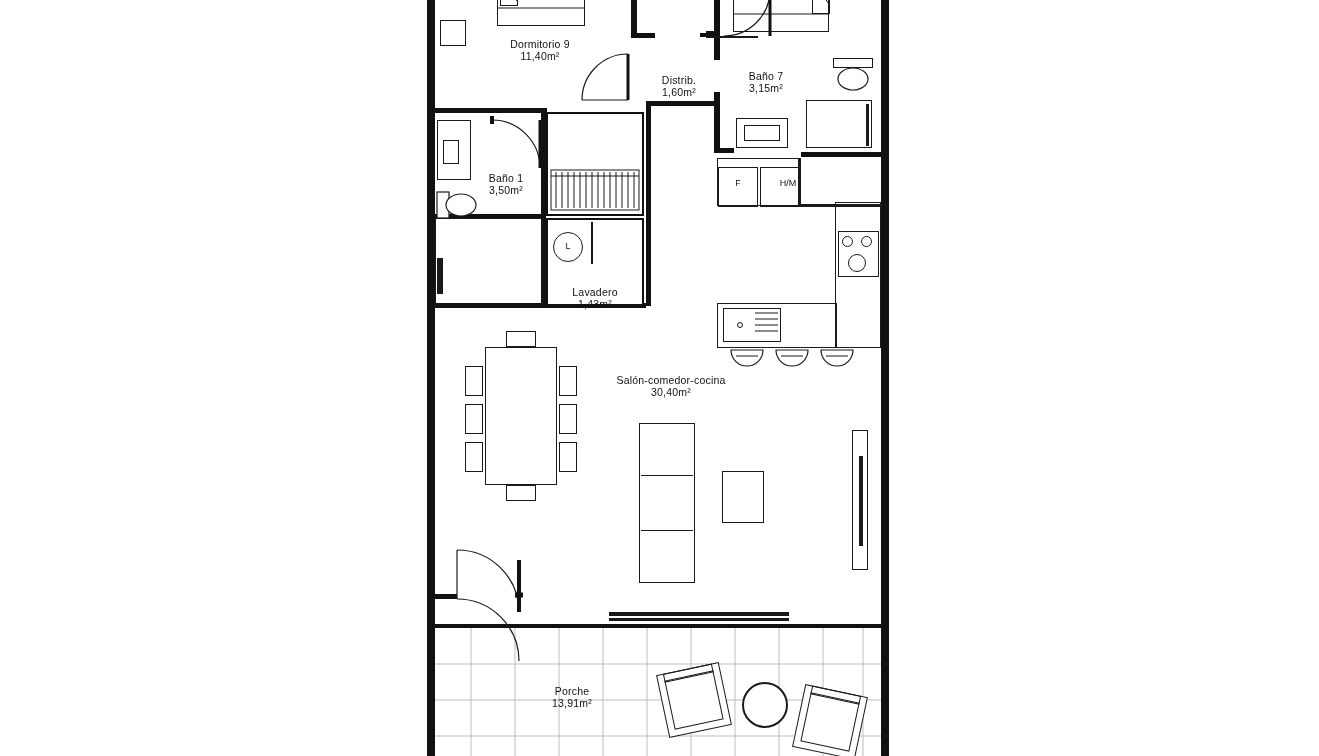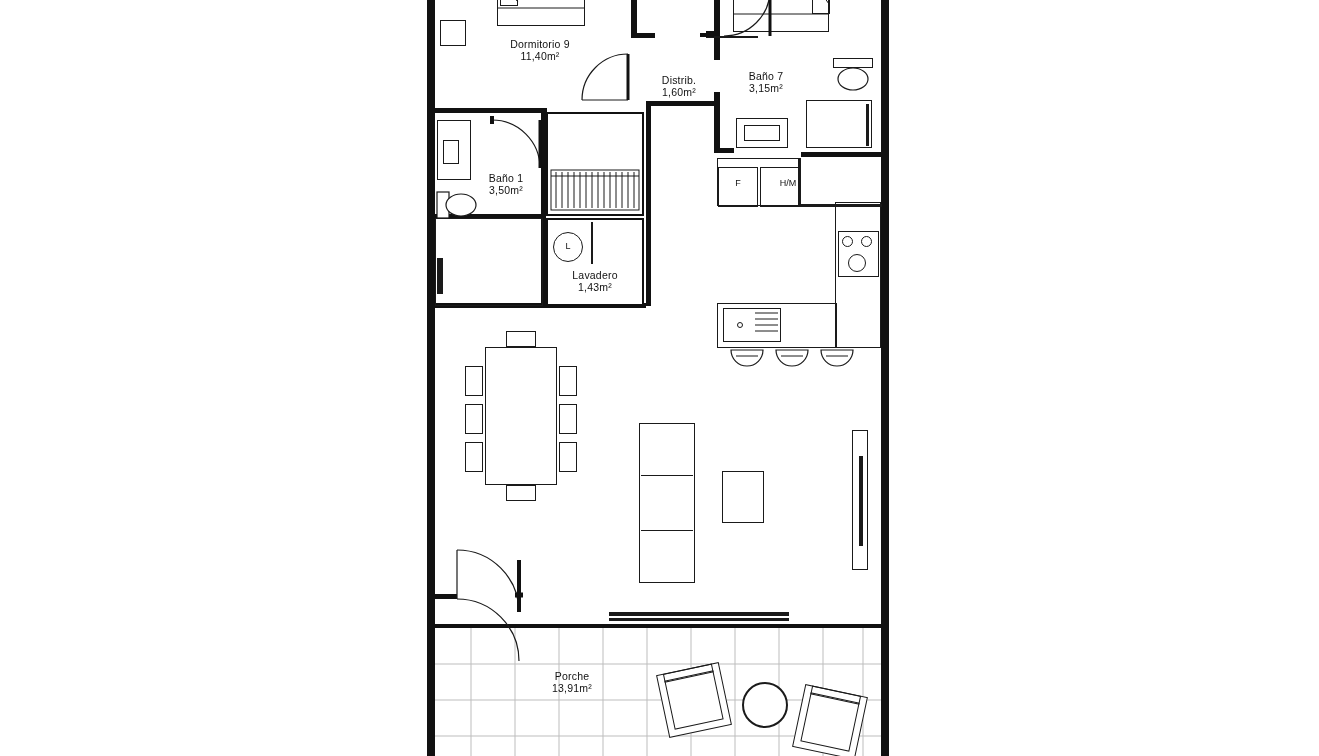--- a/index.html
+++ b/index.html
@@ -112,21 +112,21 @@
     <div class="box" style="left:7px;top:7px;width:50px;height:50px;"></div>
     <div class="box" style="left:7px;top:0px;width:50px;height:9px;"></div>
   </div>
   <div style="position:absolute; left:798px; top:690px; width:64px; height:64px; transform:rotate(12deg);">
     <div class="boxw" style="left:0;top:0;width:64px;height:64px;"></div>
     <div class="box" style="left:7px;top:7px;width:50px;height:50px;"></div>
     <div class="box" style="left:7px;top:0px;width:50px;height:9px;"></div>
   </div>
   <div class="circle" style="left:742px; top:682px; width:46px; height:46px; border-width:2px;"></div>
 
-  <div class="label" style="left:512px; top:670px; width:120px;">
+  <div class="label" style="left:512px; top:685px; width:120px;">
     <span class="nm">Porche</span>
     <span class="ar">13,91m²</span>
   </div>
 
   <div class="wall" style="left:435px; top:303px; width:110px; height:5px;"></div>
   <div class="wall" style="left:541px; top:303px; width:105px; height:5px;"></div>
 
   <div class="thin" style="left:609px; top:612px; width:180px; height:4px;"></div>
   <div class="thin" style="left:609px; top:618px; width:180px; height:3px;"></div>
 
@@ -151,20 +151,24 @@
   <div class="box" style="left:559px; top:442px; width:18px; height:30px;"></div>
   <div class="box" style="left:506px; top:331px; width:30px; height:16px;"></div>
   <div class="box" style="left:506px; top:485px; width:30px; height:16px;"></div>
 
   <div class="box" style="left:639px; top:423px; width:56px; height:160px;"></div>
   <div class="thin" style="left:641px; top:475px; width:52px; height:1px;"></div>
   <div class="thin" style="left:641px; top:530px; width:52px; height:1px;"></div>
 
   <div class="box" style="left:722px; top:471px; width:42px; height:52px;"></div>
 
+  <div class="label" style="left:581px; top:374px; width:180px;">
+    <span class="nm">Salón-comedor-cocina</span>
+    <span class="ar">30,40m²</span>
+  </div>
 
   <div class="box" style="left:835px; top:202px; width:46px; height:146px;"></div>
   <div class="box" style="left:717px; top:303px; width:120px; height:45px;"></div>
   <div class="box" style="left:717px; top:158px; width:84px; height:48px;"></div>
   <div class="thin" style="left:798px; top:158px; width:3px; height:48px;"></div>
   <div class="thin" style="left:798px; top:204px; width:84px; height:3px;"></div>
 
   <div class="box" style="left:838px; top:231px; width:41px; height:46px;"></div>
   <div class="circle" style="left:842px; top:236px; width:11px; height:11px;"></div>
   <div class="circle" style="left:861px; top:236px; width:11px; height:11px;"></div>
@@ -311,21 +315,21 @@
       <line x1="634" y1="172" x2="634" y2="208"></line>
       <line x1="551" y1="176" x2="639" y2="176"></line>
     </g>
   </svg>
 
   <div class="boxthick" style="left:546px; top:218px; width:98px; height:88px;"></div>
   <div class="circle" style="left:553px; top:232px; width:30px; height:30px;"></div>
   <div class="tinytext" style="left:558px; top:241px; width:20px;">L</div>
   <div class="thin" style="left:591px; top:222px; width:2px; height:42px;"></div>
 
-  <div class="label" style="left:545px; top:269px; width:100px;">
+  <div class="label" style="left:545px; top:286px; width:100px;">
     <span class="nm">Lavadero</span>
     <span class="ar">1,43m²</span>
   </div>
 
   <div class="wall" style="left:541px; top:218px; width:5px; height:86px;"></div>
   <div class="thin" style="left:437px; top:258px; width:6px; height:36px;"></div>
   <div class="box" style="left:435px; top:218px; width:108px; height:88px; border-width:1px;"></div>
 
 </div>
 

